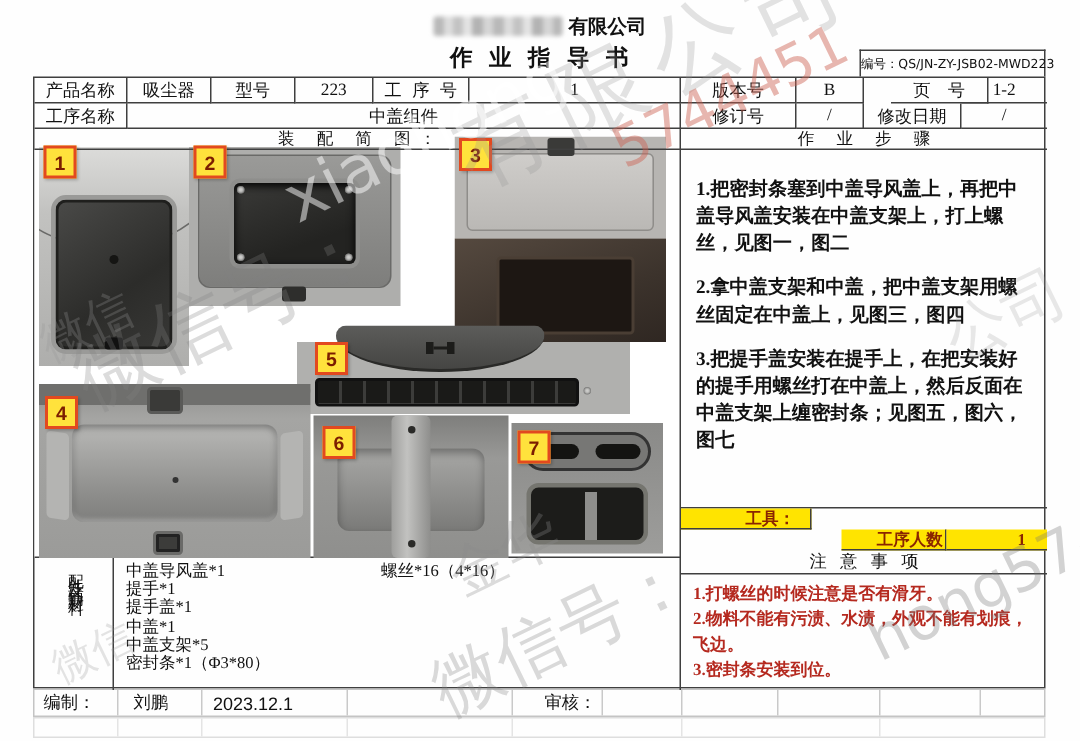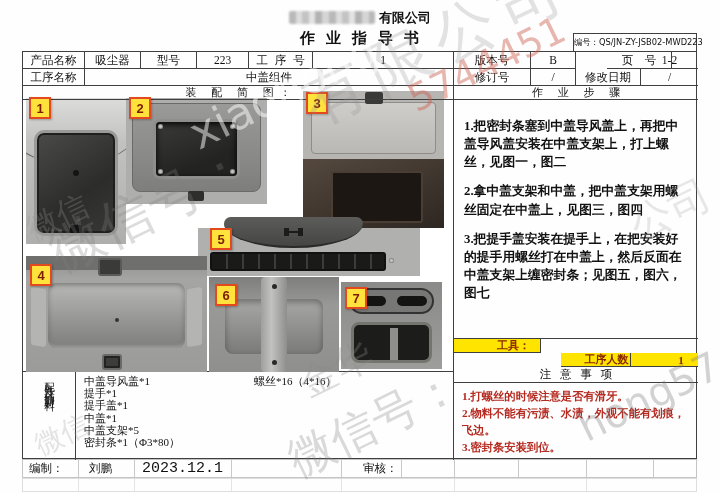--- a/index.html
+++ b/index.html
@@ -130,21 +130,21 @@
   <div id="tbl">
 
     <div class="c" style="left:0;top:0;width:62px;height:17px;">产品名称</div>
     <div class="c" style="left:62px;top:0;width:56px;height:17px;">吸尘器</div>
     <div class="c" style="left:118px;top:0;width:56px;height:17px;">型号</div>
     <div class="c" style="left:174px;top:0;width:52px;height:17px;">223</div>
     <div class="c sp2" style="left:226px;top:0;width:64px;height:17px;">工 序 号</div>
     <div class="c" style="left:290px;top:0;width:141px;height:17px;">1</div>
     <div class="c" style="left:431px;top:0;width:77px;height:17px;">版本号</div>
     <div class="c" style="left:508px;top:0;width:45px;height:17px;">B</div>
-    <div class="c" style="left:584px;top:0;width:65px;height:17px;font-family:Liberation Serif, serif;">页　号</div>
+    <div class="c" style="left:571px;top:0;width:65px;height:17px;font-family:Liberation Serif, serif;">页　号</div>
     <div class="c noR" style="left:618px;top:0;width:57px;height:17px;">1-2</div>
 
     <div class="c" style="left:0;top:17px;width:62px;height:17px;text-align:right;">工序名称</div>
     <div class="c" style="left:62px;top:17px;width:369px;height:17px;">中盖组件</div>
     <div class="c" style="left:431px;top:17px;width:77px;height:17px;">修订号</div>
     <div class="c" style="left:508px;top:17px;width:45px;height:17px;">/</div>
     <div class="c" style="left:553px;top:17px;width:65px;height:17px;">修改日期</div>
     <div class="c noR" style="left:618px;top:17px;width:57px;height:17px;">/</div>
 
     <div class="c sp6 noR" style="left:431px;top:34px;width:244px;height:14px;font-size:11px;">作 业 步 骤</div>
@@ -253,21 +253,21 @@
     <div class="fv" style="left:111px;"></div>
     <div class="fv" style="left:208px;"></div>
     <div class="fv" style="left:318px;"></div>
     <div class="fv" style="left:378px;"></div>
     <div class="fv" style="left:431px;"></div>
     <div class="fv" style="left:495px;"></div>
     <div class="fv" style="left:563px;"></div>
     <div class="fv" style="left:630px;"></div>
     <div class="ft" style="left:6px;">编制：</div>
     <div class="ft" style="left:66px;">刘鹏</div>
-    <div class="ft" style="left:119px;font-family:Liberation Mono, monospace;font-size:15px;">2023.12.1</div>
+    <div class="ft" style="left:119px;font-family:Liberation Sans, sans-serif;font-size:12px;">2023.12.1</div>
     <div class="ft" style="left:340px;">审核：</div>
     <div class="ft" style="left:385px;"></div>
   </div>
   <div class="faintrow" style="top:478px;height:14px;border-color:#dedede;">
     <div class="fv" style="left:55px;background:#e4e4e4;"></div>
     <div class="fv" style="left:111px;background:#e4e4e4;"></div>
     <div class="fv" style="left:208px;background:#e4e4e4;"></div>
     <div class="fv" style="left:318px;background:#e4e4e4;"></div>
     <div class="fv" style="left:431px;background:#e4e4e4;"></div>
     <div class="fv" style="left:563px;background:#e4e4e4;"></div>

